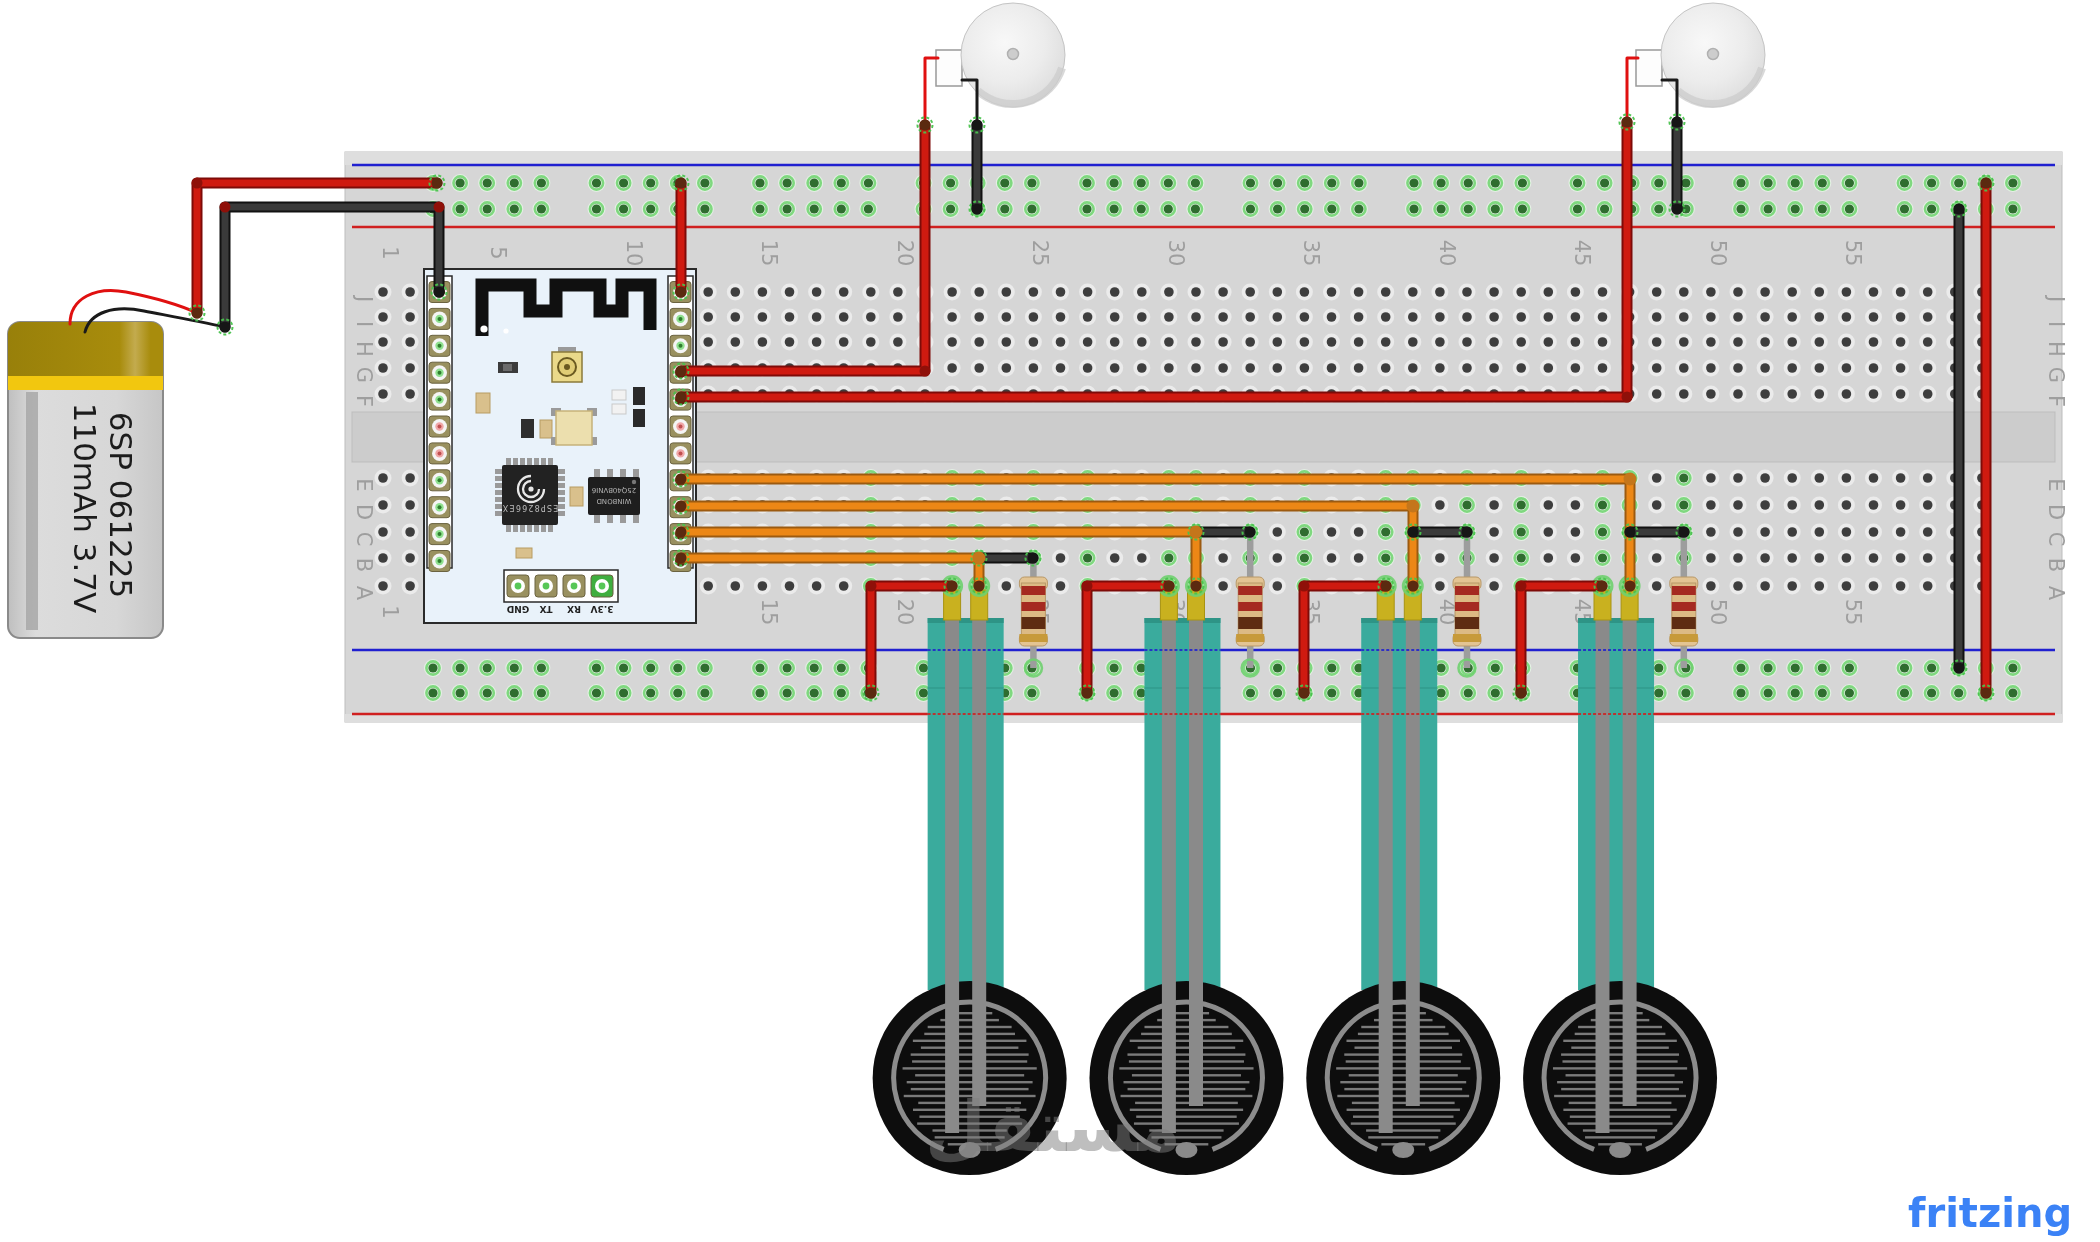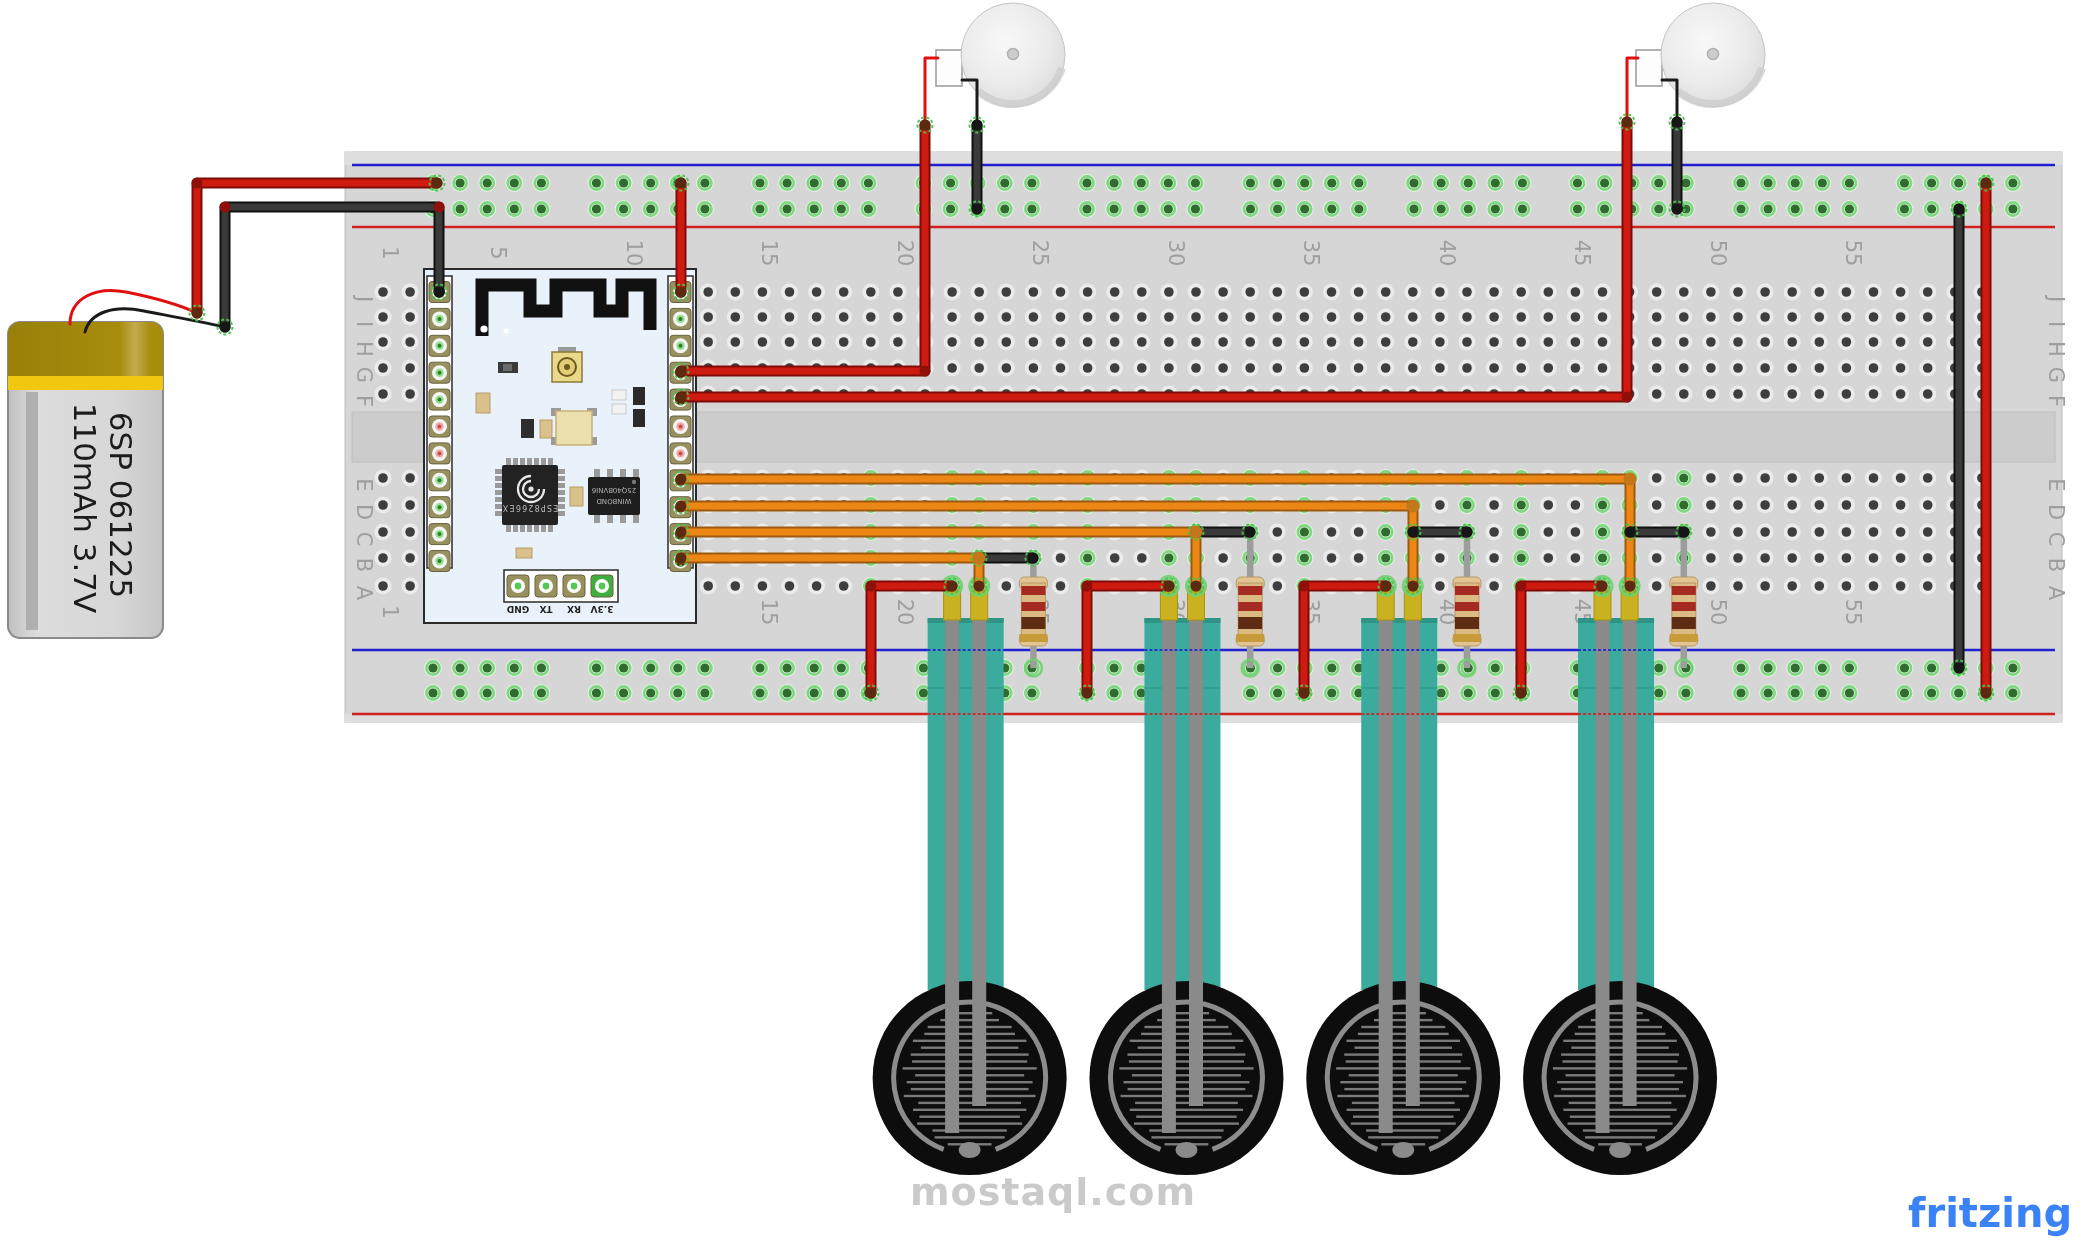--- a/index.html
+++ b/index.html
@@ -2586,15 +2586,15 @@
         <circle cx="197" cy="183" r="5.5" fill="#8f1009"></circle>
         <circle cx="225" cy="207" r="5.5" fill="#8f1009"></circle>
         <circle cx="439" cy="207" r="5.5" fill="#8f1009"></circle>
         <circle cx="979" cy="558" r="6.5" fill="#c4761b"></circle>
         <circle cx="1196" cy="532" r="6.5" fill="#c4761b"></circle>
         <circle cx="1413" cy="506" r="6.5" fill="#c4761b"></circle>
         <circle cx="1630" cy="479" r="6.5" fill="#c4761b"></circle>
       </g>
 </svg>
 
-<div class="wm-site">mostaql.com</div>
+<div class="wm-ar">مستقل</div>
 <div class="fritzing-logo">fritzing</div>
 </div>
 
 </body></html>

